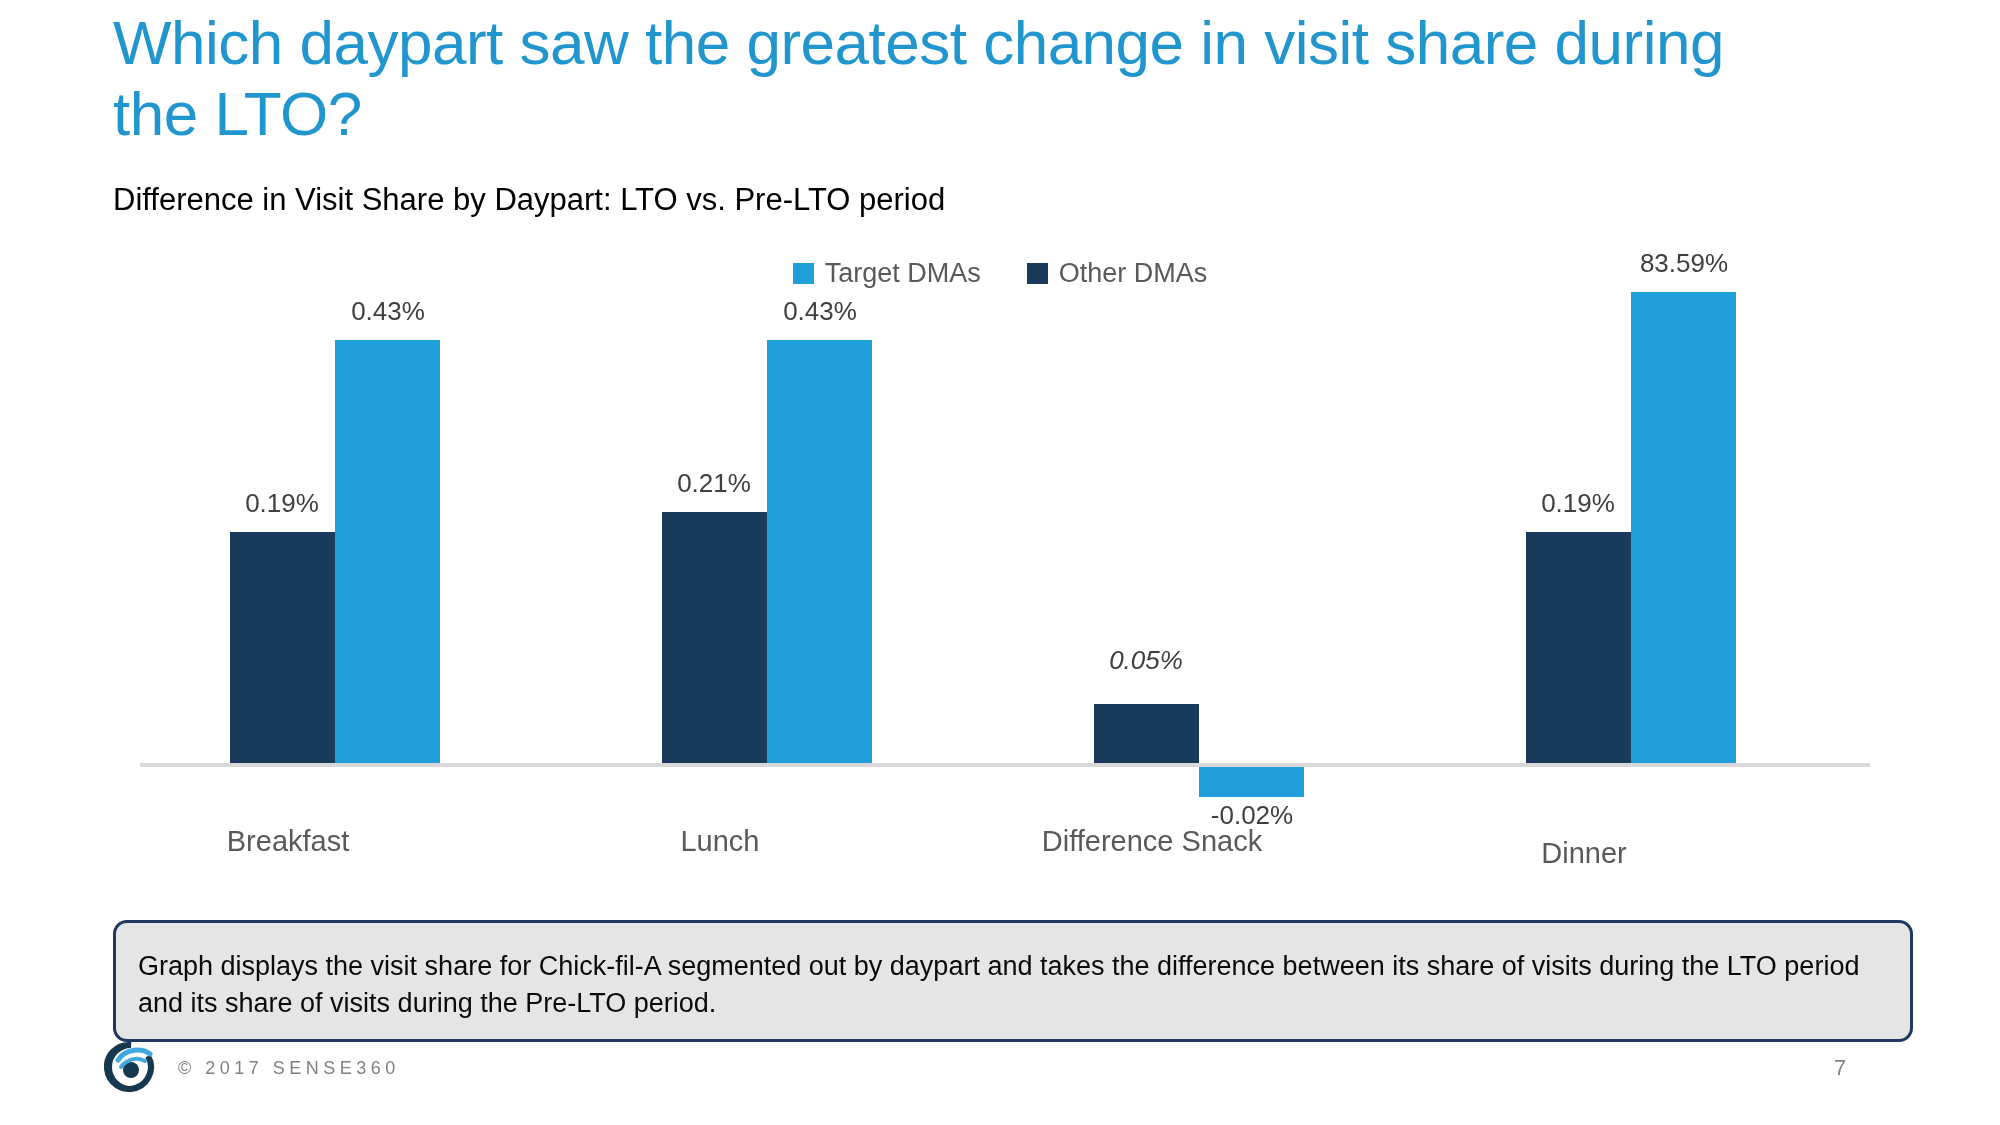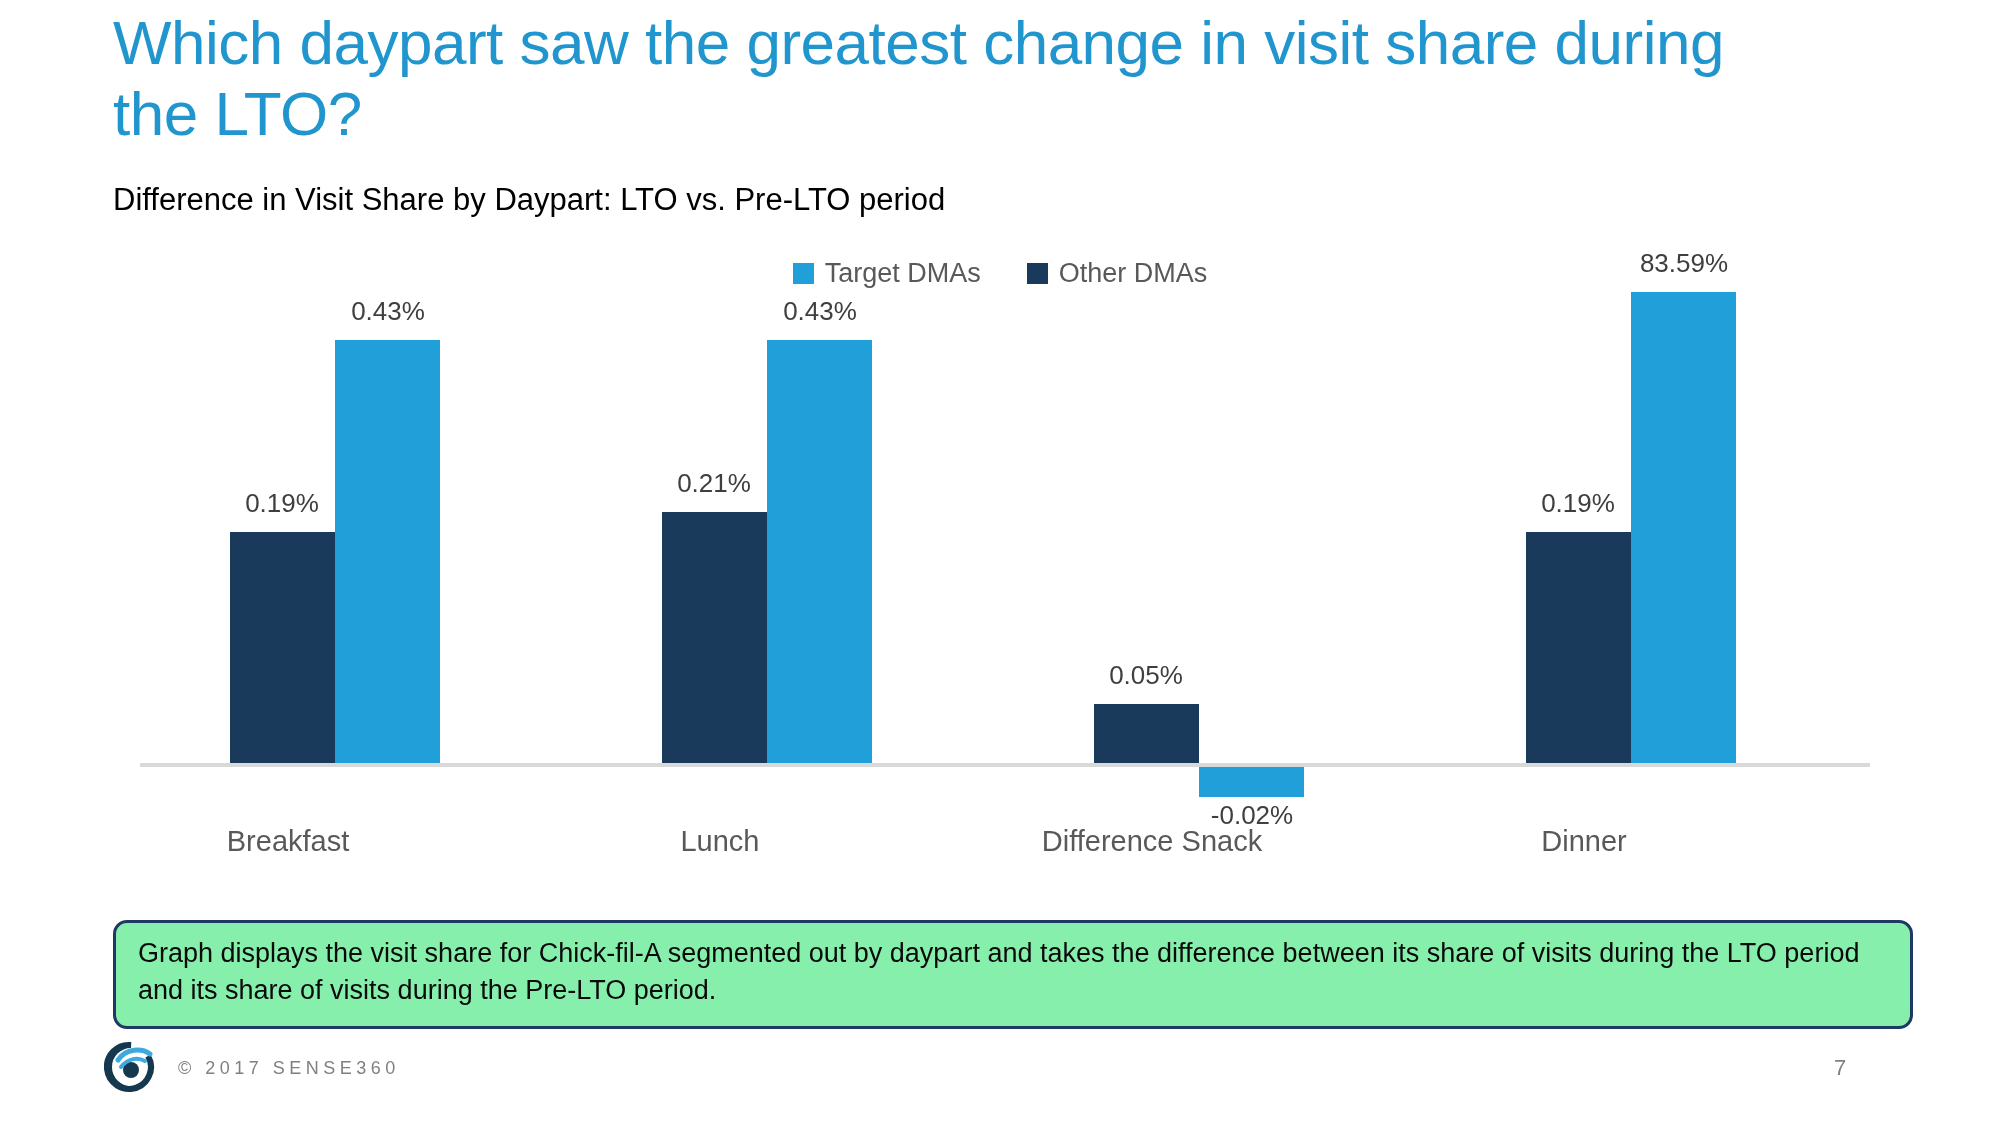--- a/index.html
+++ b/index.html
@@ -119,24 +119,24 @@
     white-space: nowrap;
   }
 
   
   #callout {
     position: absolute;
     left: 113px;
     top: 920px;
     width: 1800px;
     min-height: 100px;
-    background: #86efac;
+    background: #e5e5e5;
     border: 3px solid #1F3864;
     border-radius: 14px;
-    padding: 12px 22px 16px 22px;
+    padding: 25px 22px 16px 22px;
   }
   #callout-text {
     font-size: 27px;
     line-height: 1.38;
     color: #0a0a0a;
   }
 
   
   #footer-logo {
     position: absolute;
@@ -199,31 +199,31 @@
       <div class="bar dark" style="left:90px;  top:212px; height:251px;"></div>
       <div class="bar light" style="left:195px; top:40px;  height:423px;"></div>
       <div class="bar-label" style="left:42px;  top:168px;">0.21%</div>
       <div class="bar-label" style="left:148px; top:-4px;">0.43%</div>
       <div class="cat-label" style="left:-52px;">Lunch</div>
     </div>
 
     <div class="group" style="left:864px; width:432px;">
       <div class="bar dark" style="left:90px;  top:404px; height:59px;"></div>
       <div class="bar light" style="left:195px; top:467px; height:30px;"></div>
-      <div class="bar-label" style="left:42px;  top:360px;">0.05%</div>
+      <div class="bar-label" style="left:42px;  top:345px;font-style:italic;">0.05%</div>
       <div class="bar-label" style="left:148px; top:500px;">-0.02%</div>
       <div class="cat-label" style="left:-52px;">Difference Snack</div>
     </div>
 
     <div class="group" style="left:1296px; width:432px;">
       <div class="bar dark" style="left:90px;  top:232px; height:231px;"></div>
       <div class="bar light" style="left:195px; top:-8px;  height:471px;"></div>
       <div class="bar-label" style="left:42px;  top:188px;">0.19%</div>
       <div class="bar-label" style="left:148px; top:-52px;">83.59%</div>
-      <div class="cat-label" style="left:-52px;">Dinner</div>
+      <div class="cat-label" style="left:-52px;margin-top:12px;">Dinner</div>
     </div>
 
   </div>
 
   <div id="callout">
     <div id="callout-text">Graph displays the visit share for Chick-fil-A segmented out by daypart and takes the difference between its share of visits during the LTO period and its share of visits during the Pre-LTO period.</div>
   </div>
 
   <div id="footer-logo">
     <svg width="54" height="54" viewBox="0 0 54 54">

